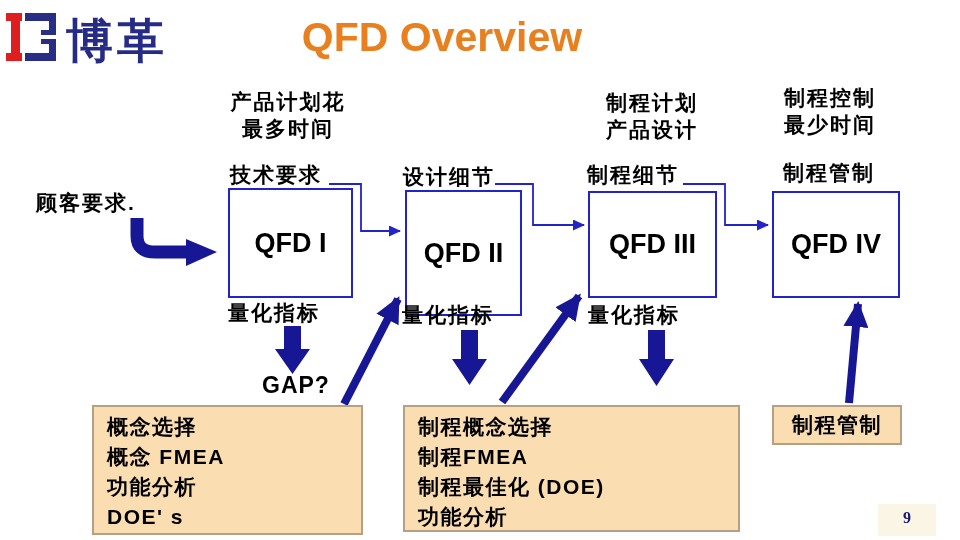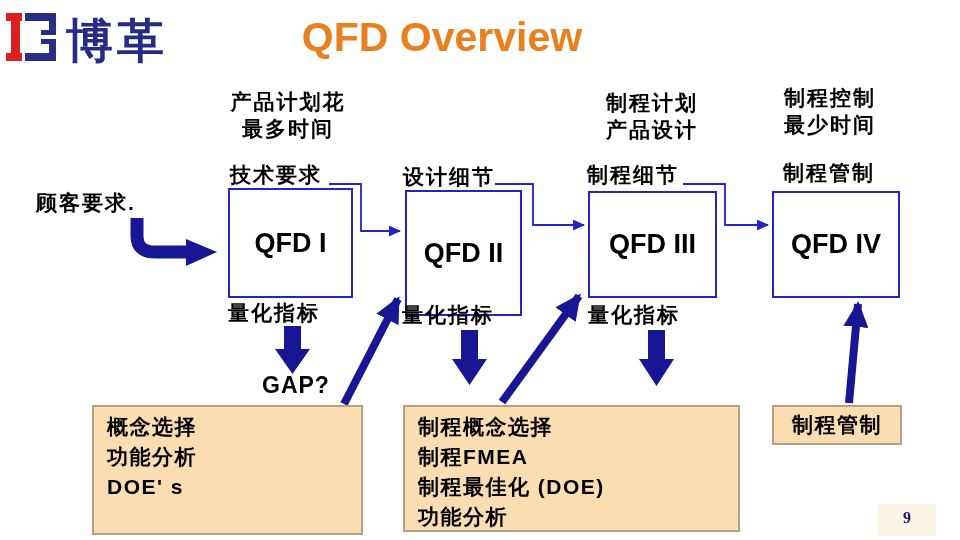--- a/index.html
+++ b/index.html
@@ -112,20 +112,21 @@
     <polygon points="461,330 478,330 478,359 487,359 469.5,385 452,359 461,359" fill="#171796"></polygon>
     <polygon points="648,330 665,330 665,359 674,359 656.5,386 639,359 648,359" fill="#171796"></polygon>
 
     <line x1="344" y1="404" x2="398" y2="299" stroke="#171796" stroke-width="8" marker-end="url(#mThick)"></line>
     <line x1="502" y1="402" x2="579" y2="296" stroke="#171796" stroke-width="8" marker-end="url(#mThick)"></line>
     <line x1="849" y1="403" x2="858" y2="304" stroke="#171796" stroke-width="8" marker-end="url(#mThick)"></line>
   </svg>
 
   <div class="abs tanbox tan-pad" style="left:92px;top:405px;width:271px;height:130px">
     <div class="line">概念选择</div>
+    <div class="line">概念 FMEA</div>
     <div class="line">功能分析</div>
     <div class="line">DOE' s</div>
   </div>
 
   <div class="abs tanbox tan-pad" style="left:403px;top:405px;width:337px;height:127px">
     <div class="line">制程概念选择</div>
     <div class="line">制程FMEA</div>
     <div class="line">制程最佳化 (DOE)</div>
     <div class="line">功能分析</div>
   </div>

